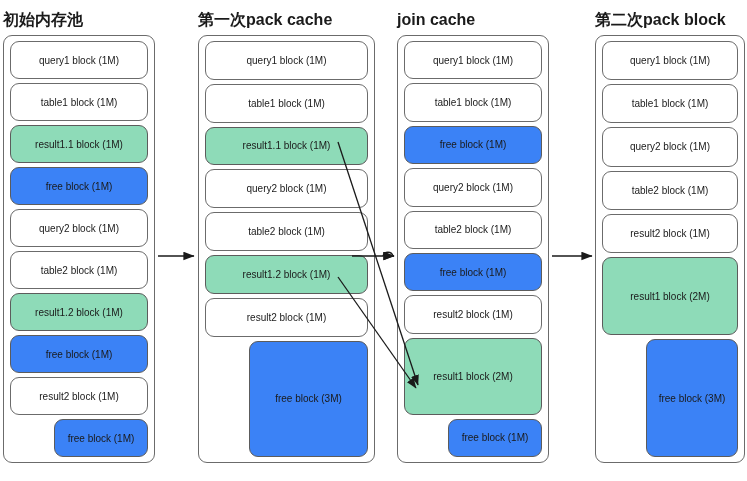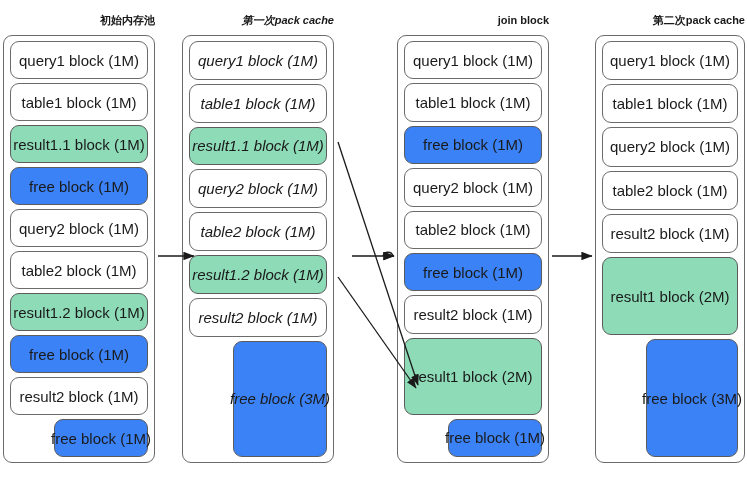--- a/index.html
+++ b/index.html
@@ -31,24 +31,24 @@
     pointer-events: none;
     z-index: 5;
   }
 
   
   .column {
     position: absolute;
     top: 12px;
   }
   .col-title {
-    font-size: 11px;
+    font-size: 16px;
     font-weight: bold;
     color: #1a1a1a;
-    text-align: right;
+    text-align: left;
     letter-spacing: 0px;
     line-height: 16px;
     height: 18px;
     white-space: nowrap;
   }
   .pool {
     position: relative;
     margin-top: 5px;
     border: 1.3px solid #6b6b6b;
     border-radius: 9px;
@@ -58,21 +58,21 @@
     display: flex;
     flex-direction: column;
     justify-content: flex-start;
   }
   .block {
     box-sizing: border-box;
     border: 1.3px solid #6b6b6b;
     border-radius: 9px;
     background: #ffffff;
     color: #1a1a1a;
-    font-size: 15px;
+    font-size: 10px;
     display: flex;
     align-items: center;
     justify-content: center;
     text-align: center;
     white-space: nowrap;
     margin-bottom: 4px;
     flex: none;
   }
   .block:last-child { margin-bottom: 0; margin-left: 44px; }
 
@@ -150,21 +150,21 @@
         </div>
         <div class="block" style="height: 38px;">
           <span>result2 block (1M)</span>
         </div>
         <div class="block lime" style="height: 38px;">
           <span>free block (1M)</span>
         </div>
       </div>
   </div>
 
-  <div class="column" style="left:182px; width:152px;font-style:italic;">
+  <div class="column" style="left:198px; width:177px;">
     <div class="col-title">第一次pack cache</div>
     <div class="pool" style="height:428px;">
         <div class="block" style="height: 38.8px;">
           <span>query1 block (1M)</span>
         </div>
         <div class="block" style="height: 38.8px;">
           <span>table1 block (1M)</span>
         </div>
         <div class="block mint" style="height: 38.8px;">
           <span>result1.1 block (1M)</span>
@@ -181,21 +181,21 @@
         <div class="block" style="height: 38.8px;">
           <span>result2 block (1M)</span>
         </div>
         <div class="block lime" style="height: 116.4px;">
           <span>free block (3M)</span>
         </div>
       </div>
   </div>
 
   <div class="column" style="left:397px; width:152px;">
-    <div class="col-title">join block</div>
+    <div class="col-title">join cache</div>
     <div class="pool" style="height:428px;">
         <div class="block" style="height: 38.4px;">
           <span>query1 block (1M)</span>
         </div>
         <div class="block" style="height: 38.4px;">
           <span>table1 block (1M)</span>
         </div>
         <div class="block lime" style="height: 38.4px;">
           <span>free block (1M)</span>
         </div>
@@ -214,21 +214,21 @@
         <div class="block mint" style="height: 76.8px;">
           <span>result1 block (2M)</span>
         </div>
         <div class="block lime" style="height: 38.4px;">
           <span>free block (1M)</span>
         </div>
       </div>
   </div>
 
   <div class="column" style="left:595px; width:150px;">
-    <div class="col-title">第二次pack cache</div>
+    <div class="col-title">第二次pack block</div>
     <div class="pool" style="height:428px;">
         <div class="block" style="height: 39.2px;">
           <span>query1 block (1M)</span>
         </div>
         <div class="block" style="height: 39.2px;">
           <span>table1 block (1M)</span>
         </div>
         <div class="block" style="height: 39.2px;">
           <span>query2 block (1M)</span>
         </div>

